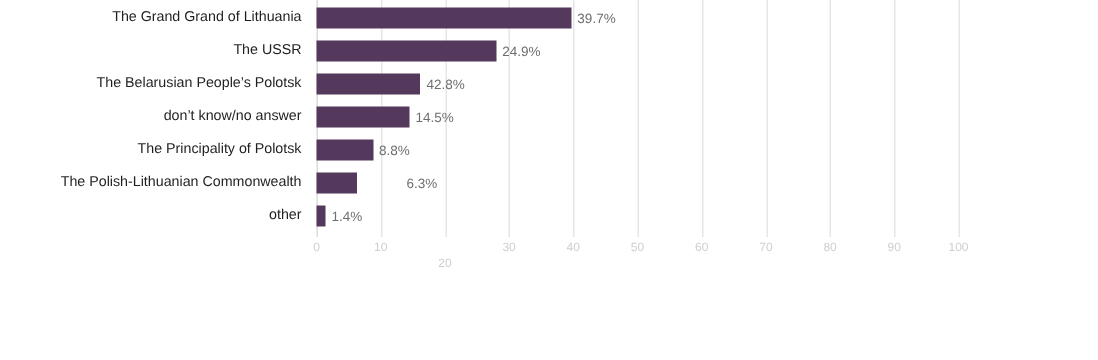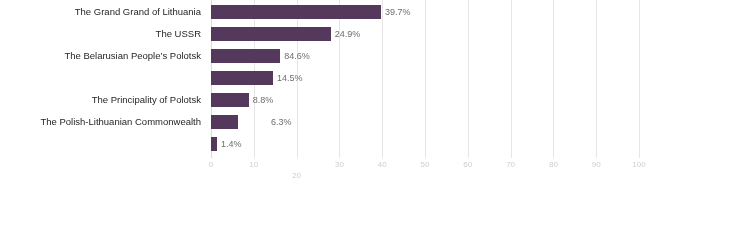--- a/index.html
+++ b/index.html
@@ -134,21 +134,21 @@
       <div class="bar-row" style="top: 1px; width: 428px;">
         <div class="bar" style="width: 169.916px; background: rgb(84, 57, 92);"></div>
         <div class="bar-value" style="left: 169.916px;">39.7%</div>
       </div>
       <div class="bar-row" style="top: 23px; width: 428px;">
         <div class="bar" style="width: 119.84px; background: rgb(84, 57, 92);"></div>
         <div class="bar-value" style="left: 119.84px;">24.9%</div>
       </div>
       <div class="bar-row" style="top: 45px; width: 428px;">
         <div class="bar" style="width: 69.336px; background: rgb(84, 57, 92);"></div>
-        <div class="bar-value" style="left: 69.336px;">84.6%</div>
+        <div class="bar-value" style="left: 69.336px;">42.8%</div>
       </div>
       <div class="bar-row" style="top: 67px; width: 428px;">
         <div class="bar" style="width: 62.06px; background: rgb(84, 57, 92);"></div>
         <div class="bar-value" style="left: 62.06px;">14.5%</div>
       </div>
       <div class="bar-row" style="top: 89px; width: 428px;">
         <div class="bar" style="width: 37.664px; background: rgb(84, 57, 92);"></div>
         <div class="bar-value" style="left: 37.664px;">8.8%</div>
       </div>
       <div class="bar-row" style="top: 111px; width: 428px;">
@@ -158,22 +158,24 @@
       <div class="bar-row" style="top: 133px; width: 428px;">
         <div class="bar" style="width: 5.992px; background: rgb(84, 57, 92);"></div>
         <div class="bar-value" style="left: 5.992px;">1.4%</div>
       </div>
     </div>
 
   <div id="labels-layer">
       <div class="cat-label" style="top: 1px;">The Grand Grand of Lithuania</div>
       <div class="cat-label" style="top: 23px;">The USSR</div>
       <div class="cat-label" style="top: 45px;">The Belarusian People’s Polotsk</div>
+      <div class="cat-label" style="top: 67px;">don’t know/no answer</div>
       <div class="cat-label" style="top: 89px;">The Principality of Polotsk</div>
       <div class="cat-label" style="top: 111px;">The Polish-Lithuanian Commonwealth</div>
+      <div class="cat-label" style="top: 133px;">other</div>
     </div>
 
   <div id="ticks-layer">
       <div class="tick-label" style="left: 0px;">0</div>
       <div class="tick-label" style="left: 42.8px;">10</div>
       <div class="tick-label" style="left: 85.6px; margin-top: 11px;">20</div>
       <div class="tick-label" style="left: 128.4px;">30</div>
       <div class="tick-label" style="left: 171.2px;">40</div>
       <div class="tick-label" style="left: 214px;">50</div>
       <div class="tick-label" style="left: 256.8px;">60</div>

